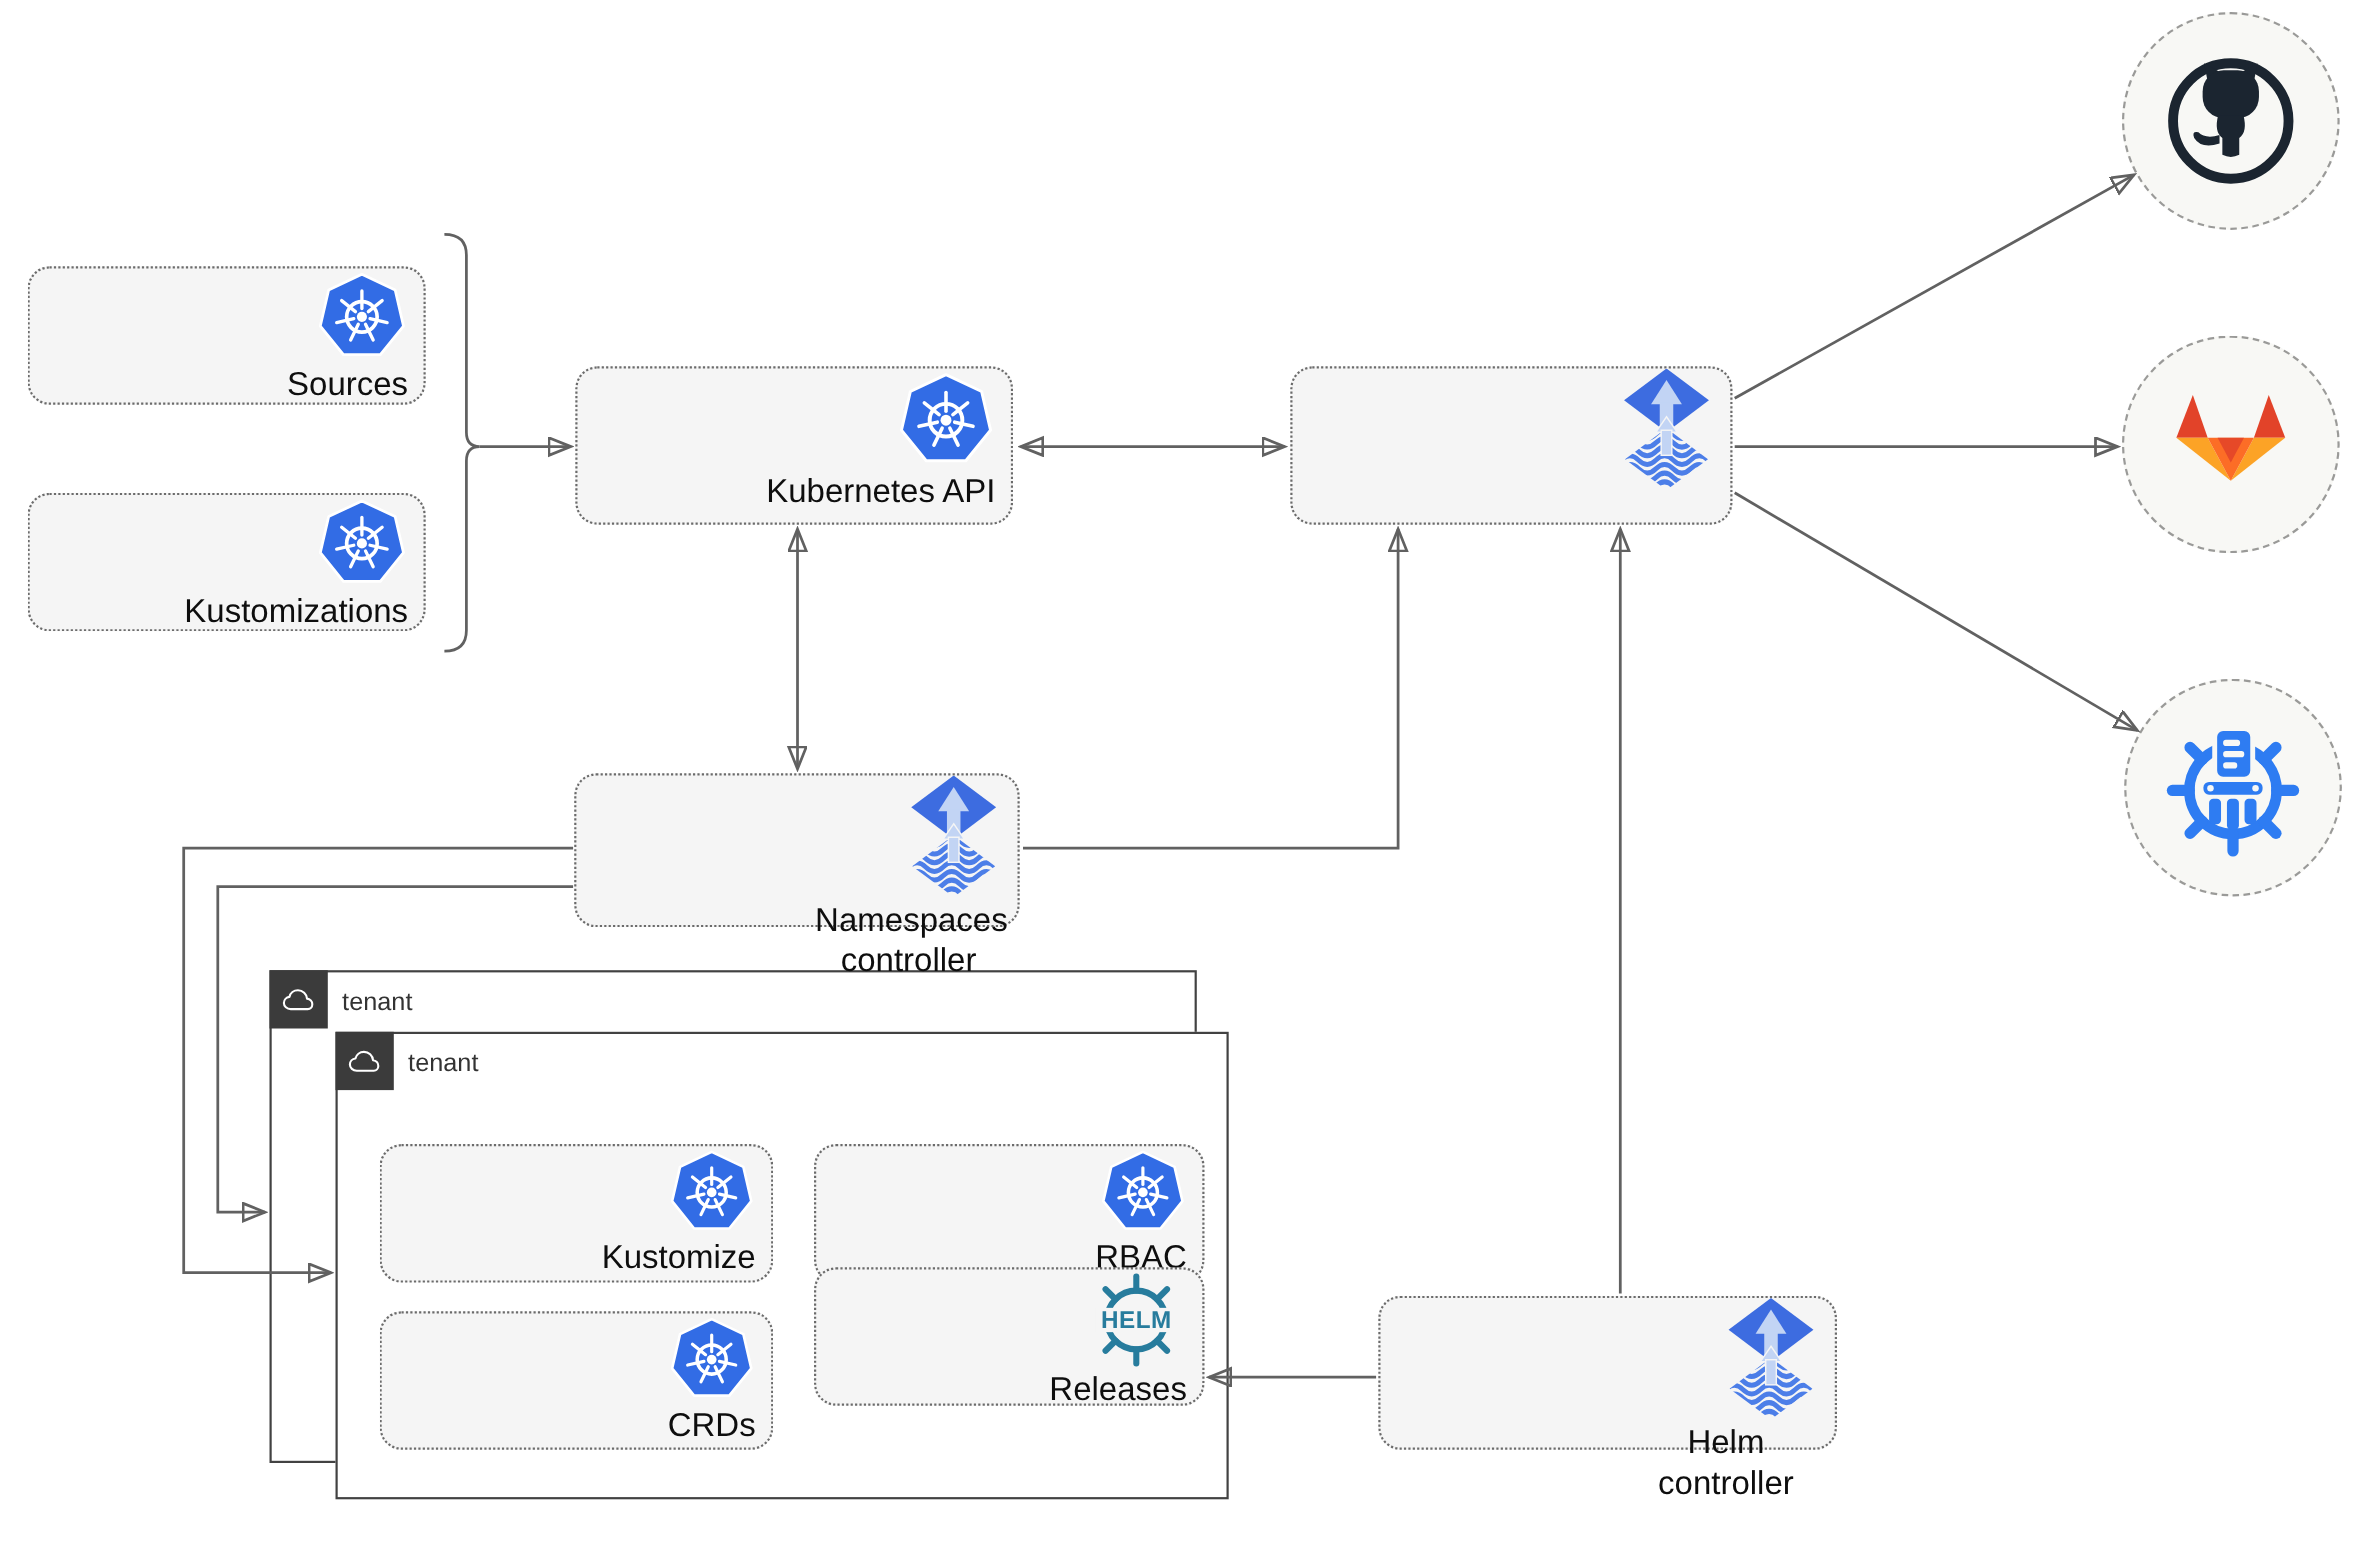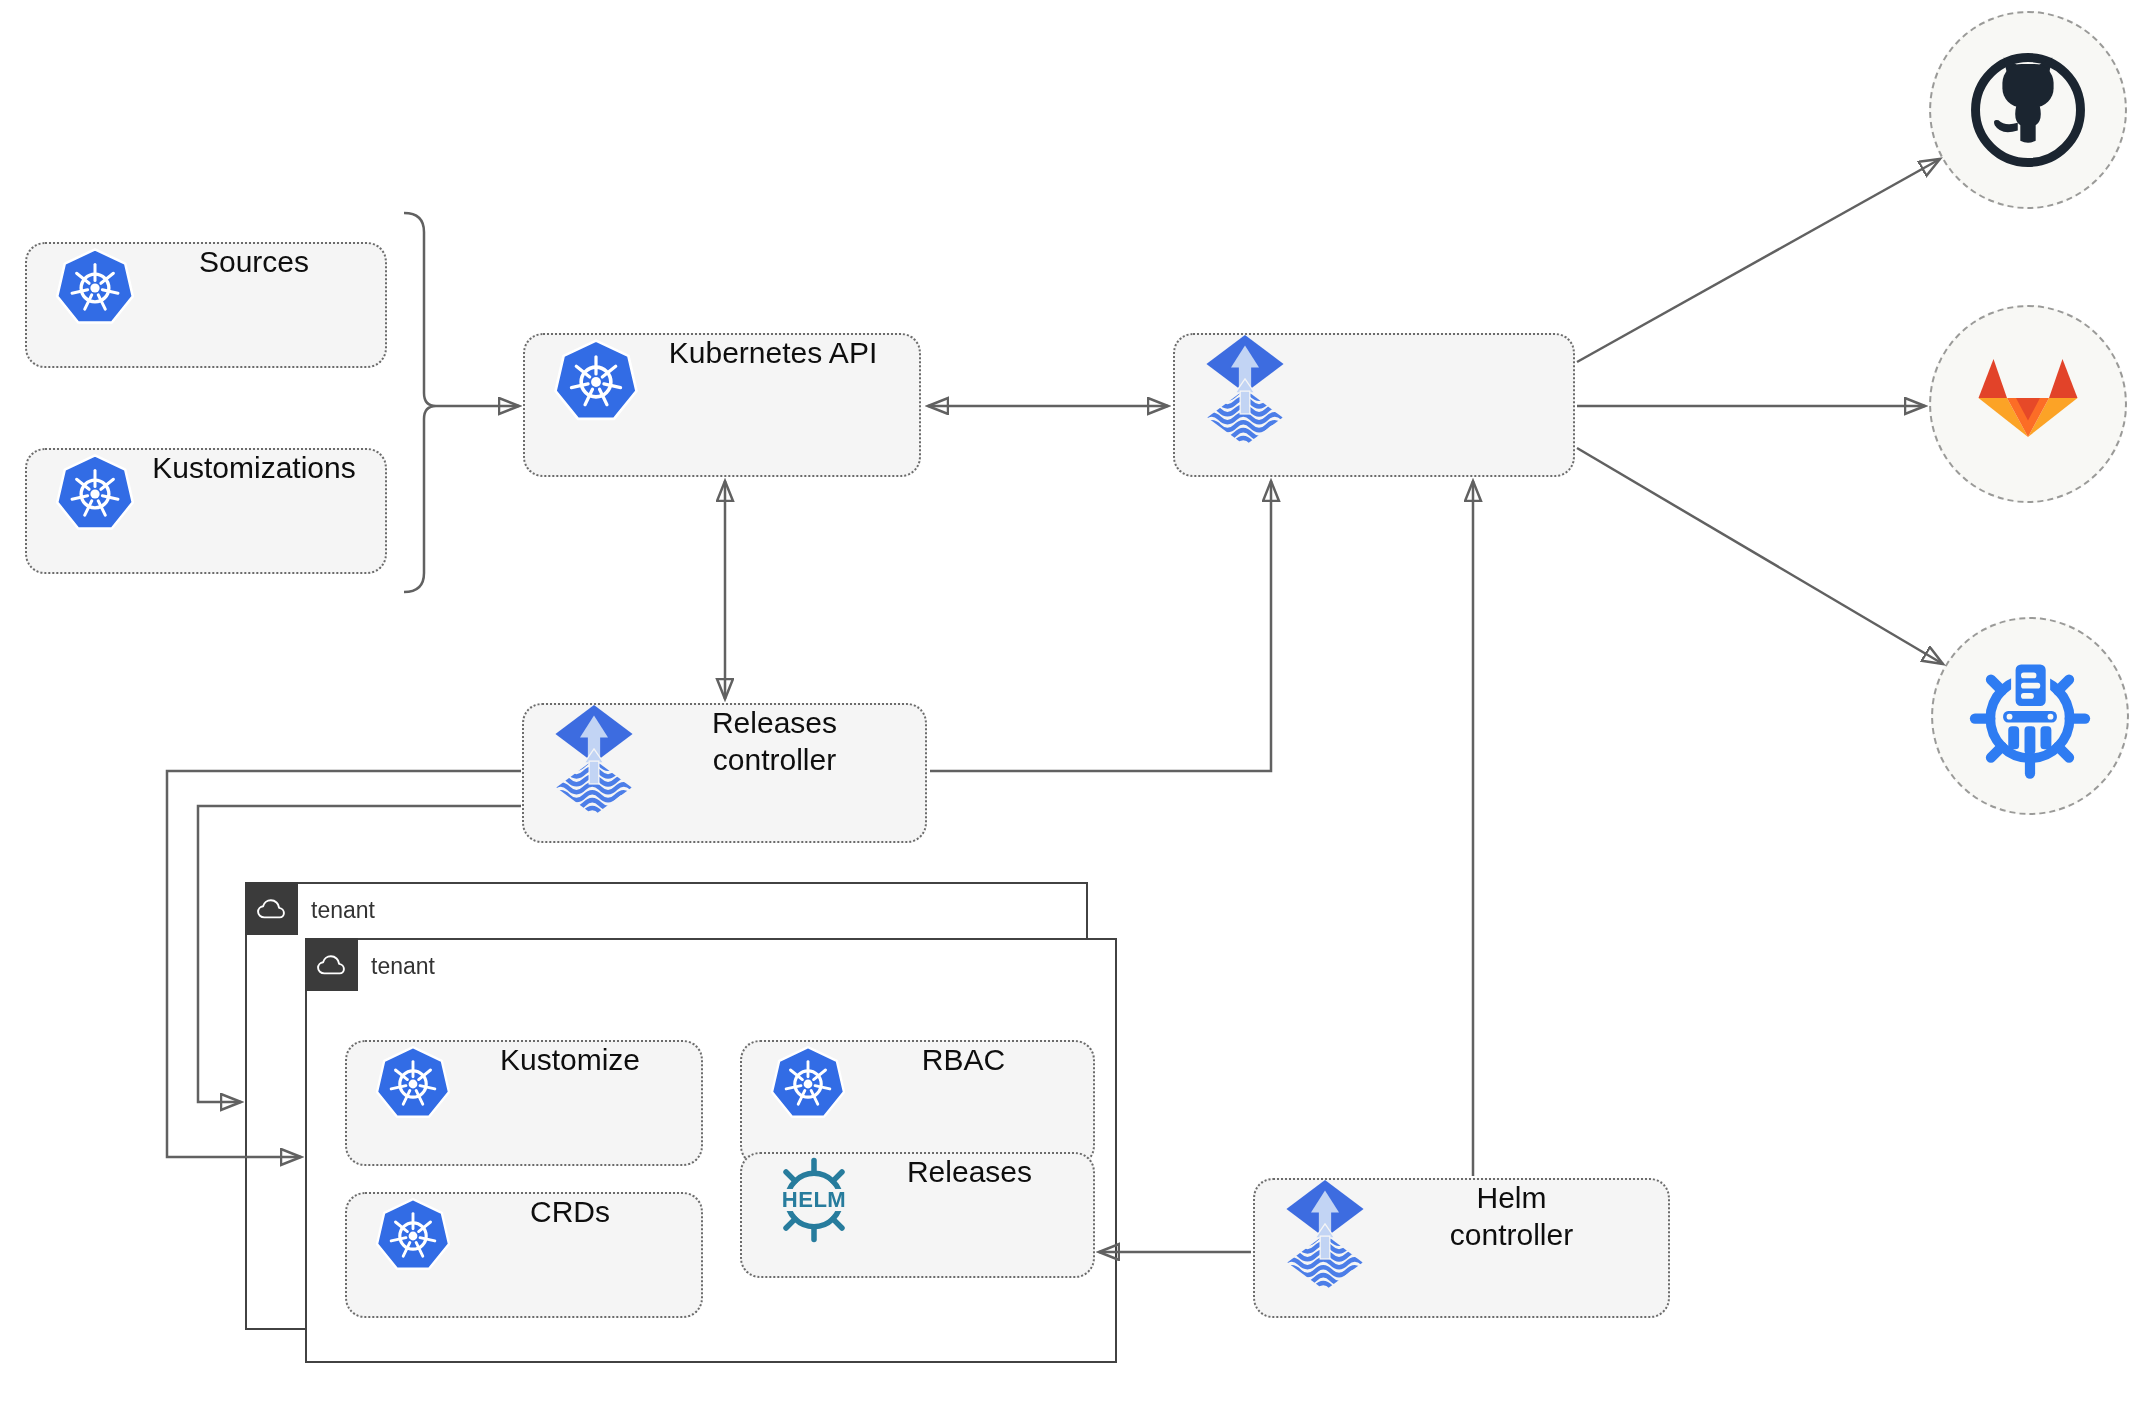--- a/index.html
+++ b/index.html
@@ -6,21 +6,21 @@
   .canvas{
     position:relative;width:2144px;height:1407px;background:var(--canvas_bg,#fff);
     font-family:"Liberation Sans","DejaVu Sans",sans-serif;overflow:hidden;
   }
   .defs{position:absolute;width:0;height:0;overflow:hidden;}
   .node{
     position:absolute;box-sizing:border-box;z-index:3;
     background:var(--node_fill,#f5f5f5);
     border:2.5px dotted var(--node_border,#6b6b6b);
     border-radius:20px;
-    display:flex;align-items:flex-start;padding:0 14px 0 26px;
+    display:flex;align-items:flex-end;padding:0 14px 0 26px;flex-direction:column;
   }
   .node-label{
     flex:1;text-align:center;font-size:30px;color:var(--text_dark,#0e0e0e);
     line-height:1.22;
   }
   .limit{display:inline-block;max-width:170px;}
   .tenant{
     position:absolute;box-sizing:border-box;background:#ffffff;
     border:2.5px solid var(--tenant_border,#424242);
   }
@@ -204,21 +204,21 @@
   <div class="node" style="left:1173px;top:333px;width:402px;height:144px">
     <svg class="ic" width="88" height="114" viewBox="0 0 100 130">
         <use href="#sym-flux"></use>
       </svg>
   </div>
 
   <div class="node" style="left:522px;top:703px;width:405px;height:140px">
     <svg class="ic" width="88" height="114" viewBox="0 0 100 130">
         <use href="#sym-flux"></use>
       </svg>
-    <div class="node-label"><span class="limit">Releases controller</span></div>
+    <div class="node-label"><span class="limit">Namespaces controller</span></div>
   </div>
 
   <div class="node" style="left:1253px;top:1178px;width:417px;height:140px">
     <svg class="ic" width="88" height="114" viewBox="0 0 100 130">
         <use href="#sym-flux"></use>
       </svg>
     <div class="node-label"><span class="limit">Helm controller</span></div>
   </div>
 
   <div class="node" style="left:345px;top:1040px;width:358px;height:126px">

